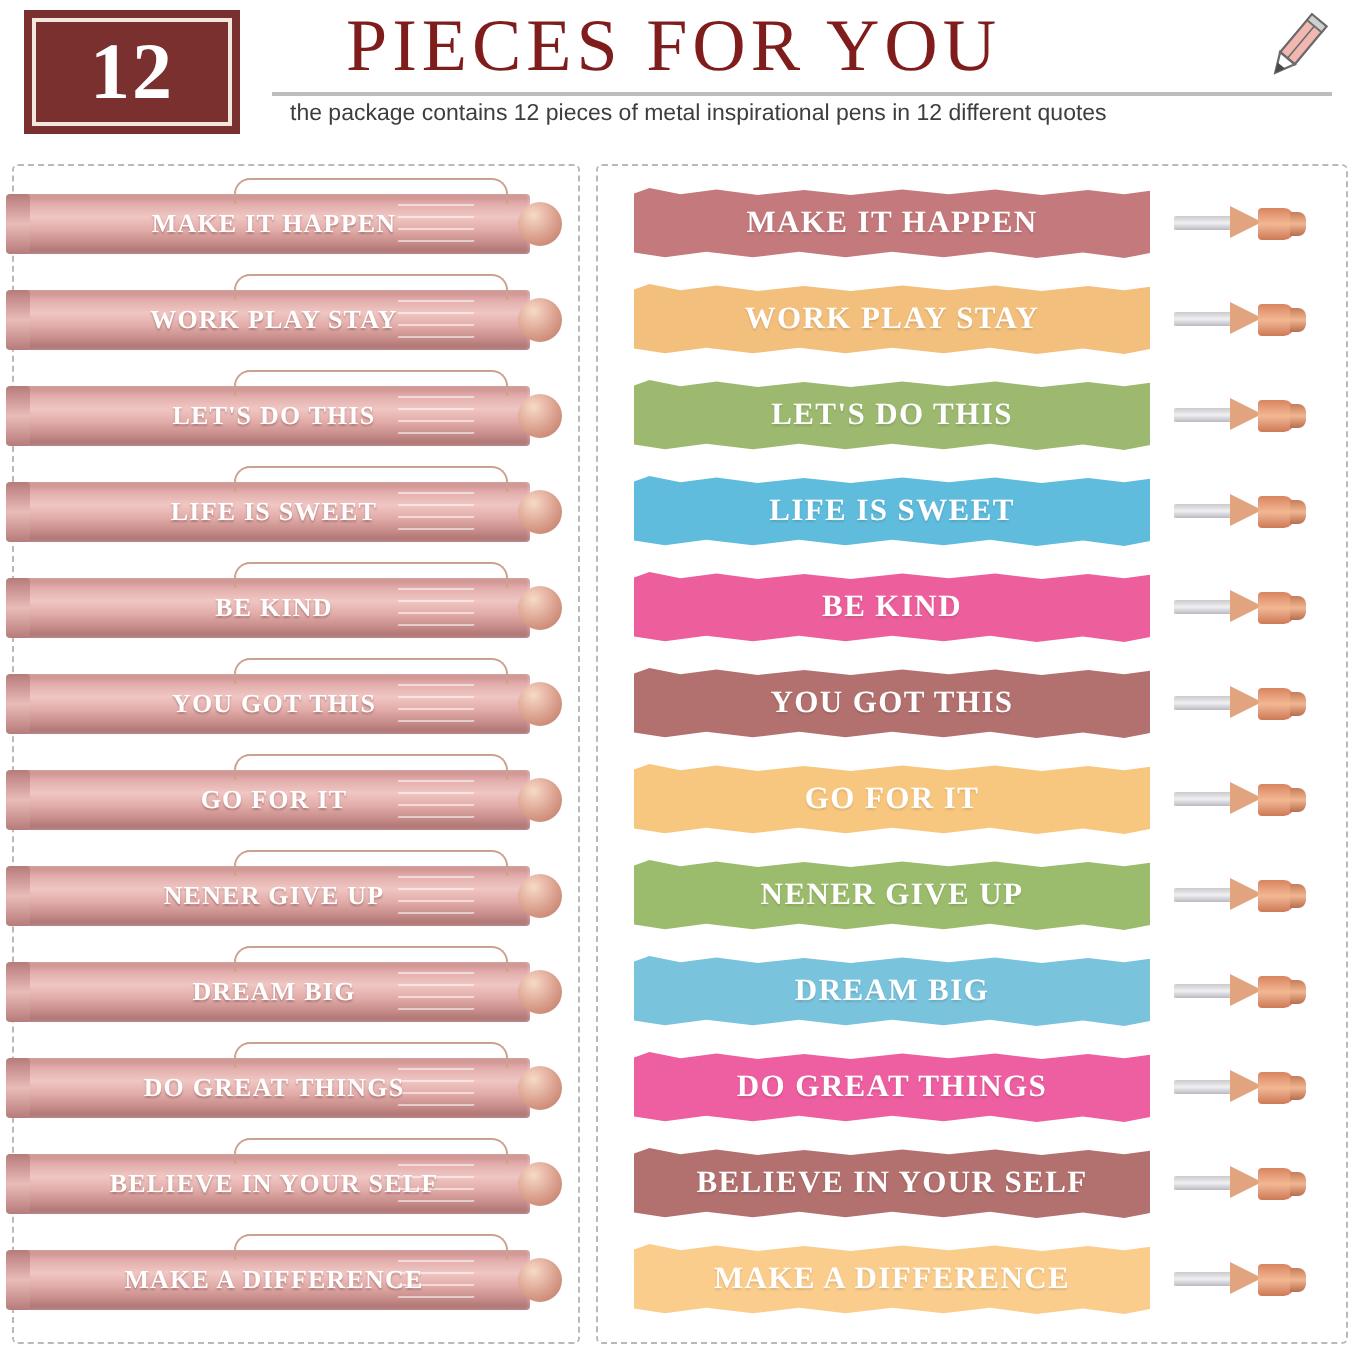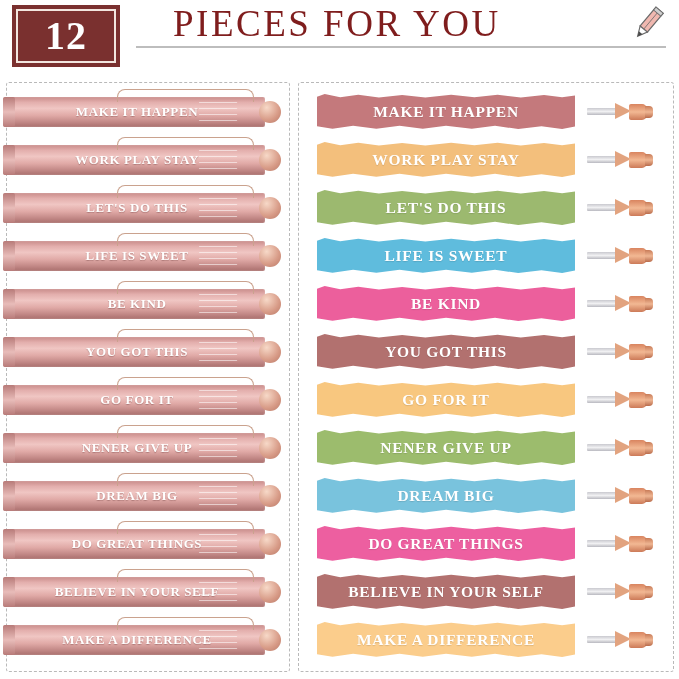--- a/index.html
+++ b/index.html
@@ -245,20 +245,21 @@
 <div id="root">
 
   <div class="header">
     <div class="badge">
       <div class="badge-inner">
         <span class="badge-num">12</span>
       </div>
     </div>
     <div class="header-title">PIECES FOR YOU</div>
     <div class="header-rule"></div>
+    <div class="header-sub">the package contains 12 pieces of metal inspirational pens in 12 different quotes</div>
     <svg class="pencil-icon" viewBox="0 0 40 42">
       <g transform="rotate(40 20 21)">
         <rect x="15" y="2" width="10" height="26" fill="#f0b8b0" stroke="#6a6a6a" stroke-width="1.2"></rect>
         <line x1="20" y1="2" x2="20" y2="28" stroke="#6a6a6a" stroke-width="0.8"></line>
         <polygon points="15,28 25,28 20,38" fill="#ffffff" stroke="#6a6a6a" stroke-width="1.2"></polygon>
         <polygon points="17.5,33 22.5,33 20,38" fill="#4a4a4a"></polygon>
         <rect x="15" y="2" width="10" height="4" fill="#cfcfcf" stroke="#6a6a6a" stroke-width="1"></rect>
       </g>
     </svg>
   </div>

